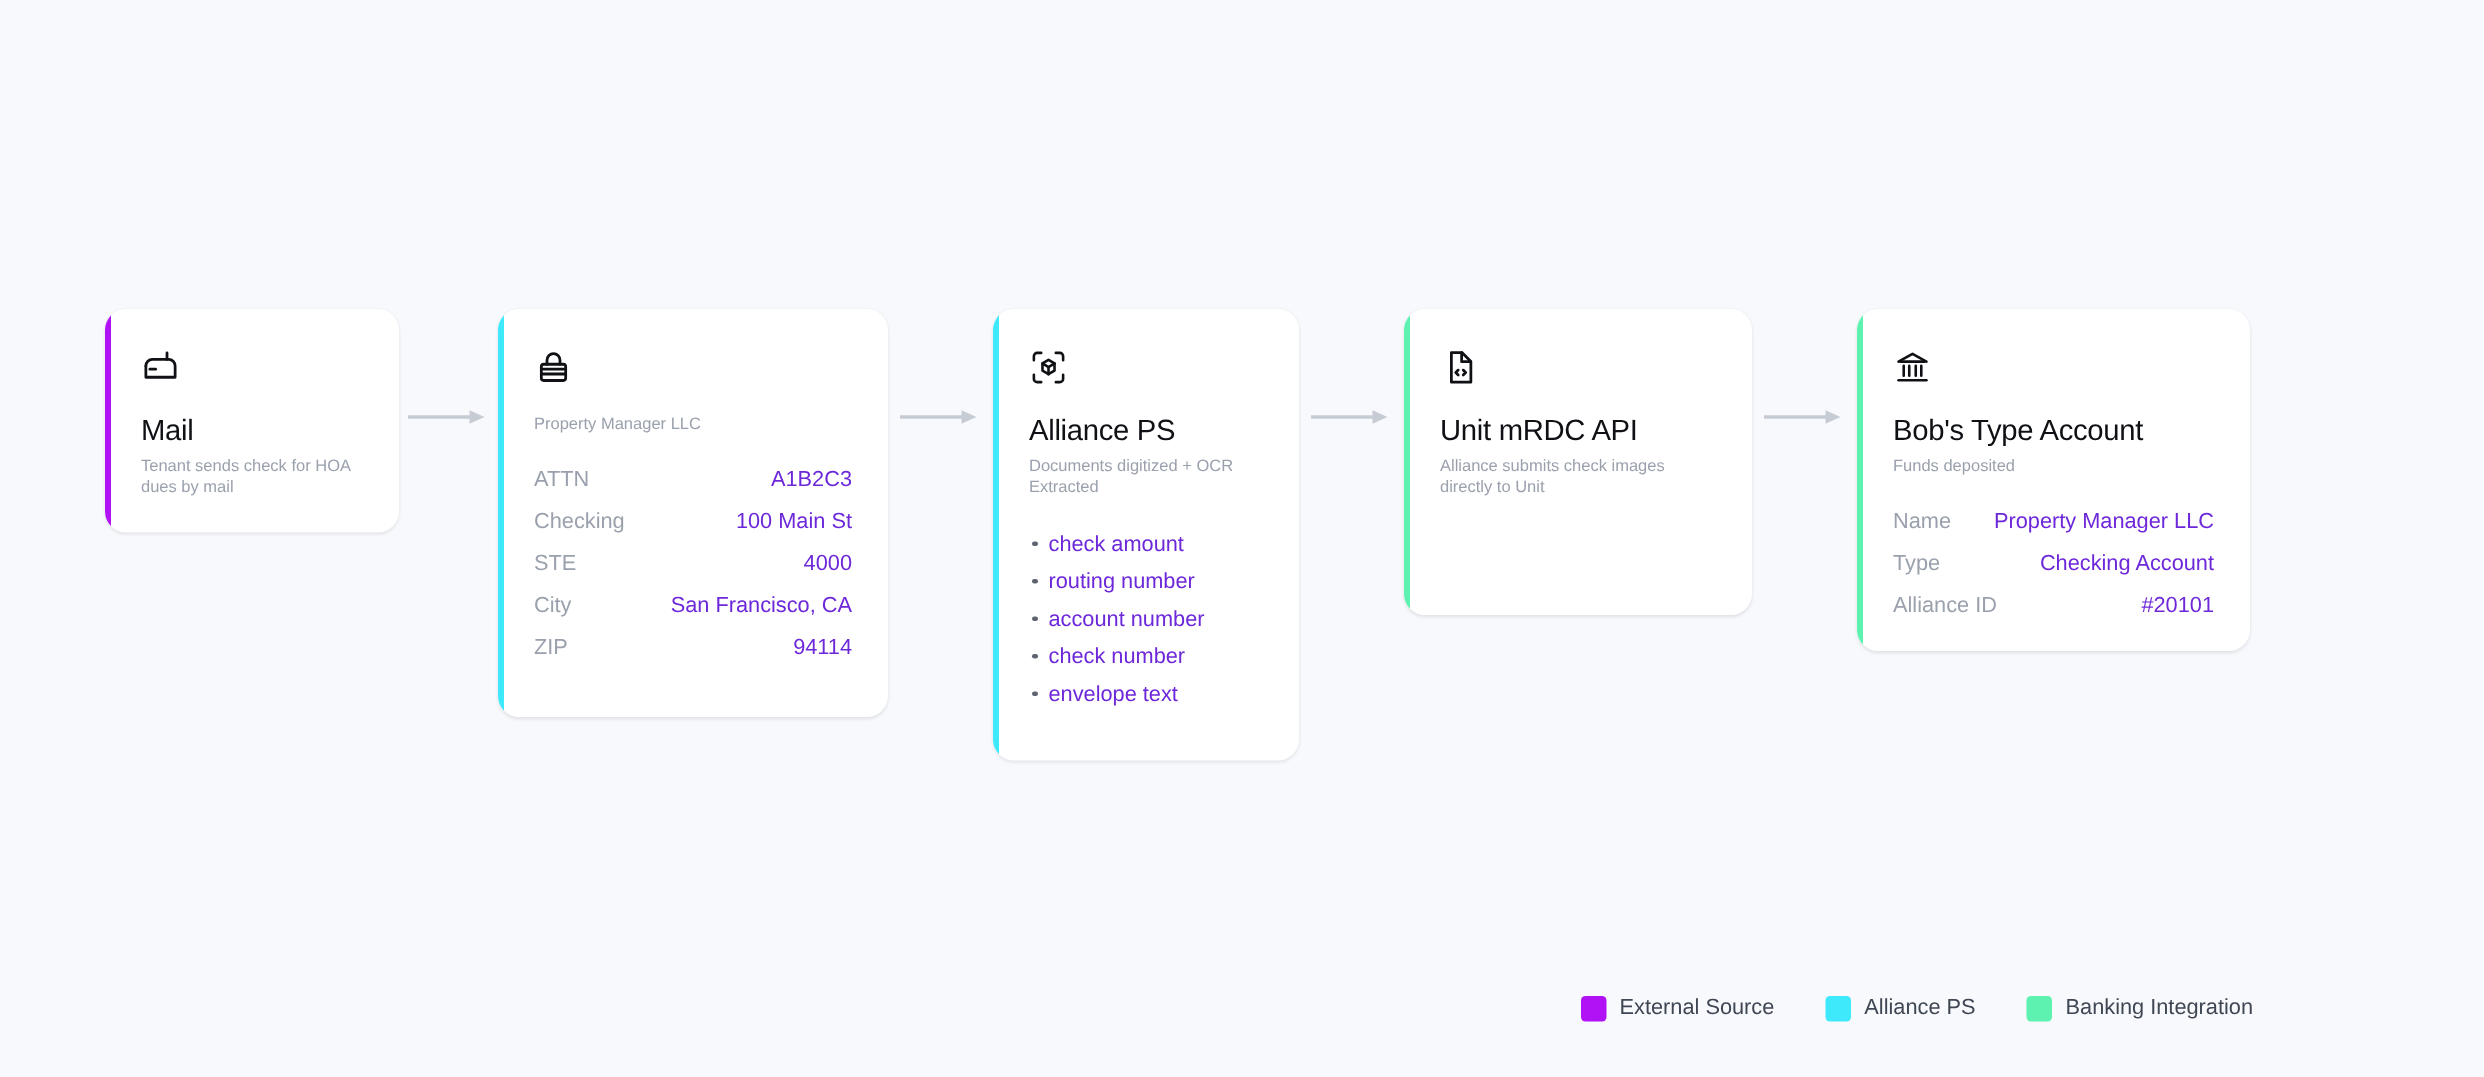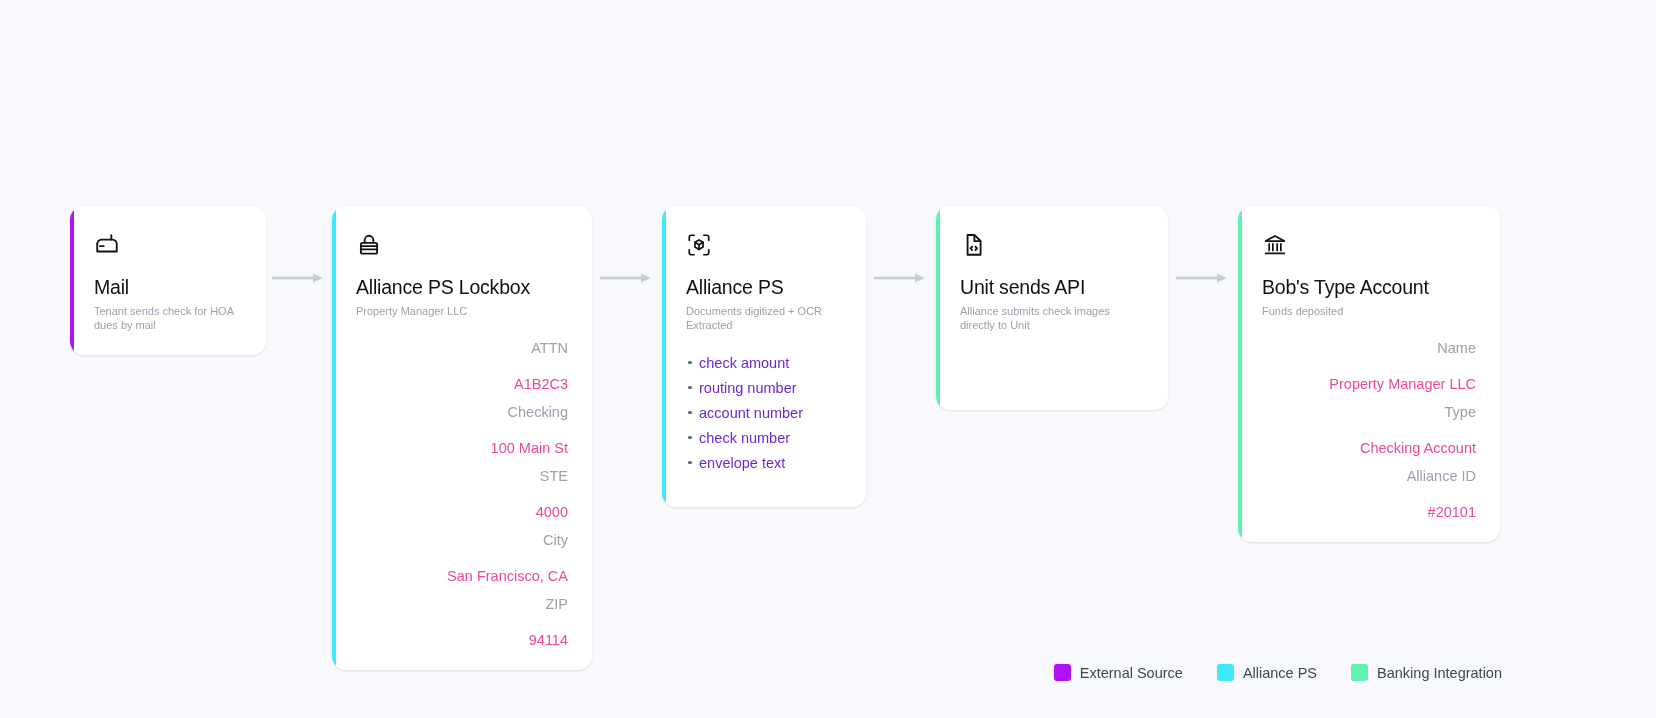--- a/index.html
+++ b/index.html
@@ -76,31 +76,30 @@
   }
 
   
   .kv-list { margin-top: 22px; }
   .kv-row {
     display: flex;
     justify-content: space-between;
     align-items: flex-end;
     gap: 20px;
     margin-bottom: 12px;
-    flex-direction: column;
   }
   .kv-row:last-child { margin-bottom: 0; }
   .kv-key {
     font-size: 14.5px;
     color: #9aa1ad;
     white-space: nowrap;
   }
   .kv-val {
     font-size: 14.5px;
-    color: #ec4899;
+    color: #6d28d9;
     white-space: nowrap;
   }
 
   
   .bullet-list { margin-top: 20px; }
   .bullet-item {
     font-size: 14.5px;
     color: #6d28d9;
     line-height: 1.38;
     padding-left: 13px;
@@ -130,21 +129,21 @@
 
   
   .legend {
     position: absolute;
     right: 154px;
     top: 664px;
     display: flex;
     align-items: center;
     gap: 34px;
   }
-  .legend-item { display: flex; align-items: center; gap: 9px; }
+  .legend-item { display: flex; gap: 9px; }
   .legend-swatch {
     width: 17px;
     height: 17px;
     border-radius: 3px;
     flex: 0 0 auto;
   }
   .legend-label {
     font-size: 14.5px;
     color: #3f4654;
     white-space: nowrap;
@@ -180,21 +179,20 @@
 
     <div class="card" style="width:260px;min-height:272px;">
       <div class="accent-bar" style="background:#3ee9fb;"></div>
       <span class="card-icon">
         <svg viewBox="0 0 24 24" fill="none" stroke="#0f1115" stroke-width="1.7" stroke-linecap="round" stroke-linejoin="round">
           <rect x="4.5" y="10" width="15" height="10" rx="1.5"></rect>
           <path d="M8 10V7.5a4 4 0 0 1 8 0V10"></path>
           <path d="M4.5 13h15M4.5 16h15"></path>
         </svg>
       </span>
-      <div class="card-title">Alliance PS Lockbox</div>
       <div class="card-subtitle">Property Manager LLC</div>
 
       <div class="kv-list">
         <div class="kv-row">
           <span class="kv-key">ATTN</span>
           <span class="kv-val">A1B2C3</span>
         </div>
         <div class="kv-row">
           <span class="kv-key">Checking</span>
           <span class="kv-val">100 Main St</span>
@@ -255,21 +253,21 @@
     <div class="card" style="width:232px;min-height:204px;">
       <div class="accent-bar" style="background:#5df2b0;"></div>
       <span class="card-icon">
         <svg viewBox="0 0 24 24" fill="none" stroke="#0f1115" stroke-width="1.7" stroke-linecap="round" stroke-linejoin="round">
           <path d="M7 2.8h6.5L19 8.3V21a0 0 0 0 1 0 0H7a0 0 0 0 1 0 0V2.8z"></path>
           <path d="M13.3 2.9V8.4H18.8"></path>
           <path d="M11.2 13.6 9.7 15.1l1.5 1.5"></path>
           <path d="M14.3 13.6l1.5 1.5-1.5 1.5"></path>
         </svg>
       </span>
-      <div class="card-title">Unit sends API</div>
+      <div class="card-title">Unit mRDC API</div>
       <div class="card-subtitle" style="max-width:170px;">Alliance submits check images directly to Unit</div>
     </div>
 
     <div class="arrow" style="width:70px;height:144px;">
       <svg width="56" height="12" viewBox="0 0 56 12">
         <line x1="1" y1="6" x2="44" y2="6" stroke="#c7ccd4" stroke-width="2.4"></line>
         <path d="M42 1.5 L52 6 L42 10.5 Z" fill="#c7ccd4"></path>
       </svg>
     </div>
 

